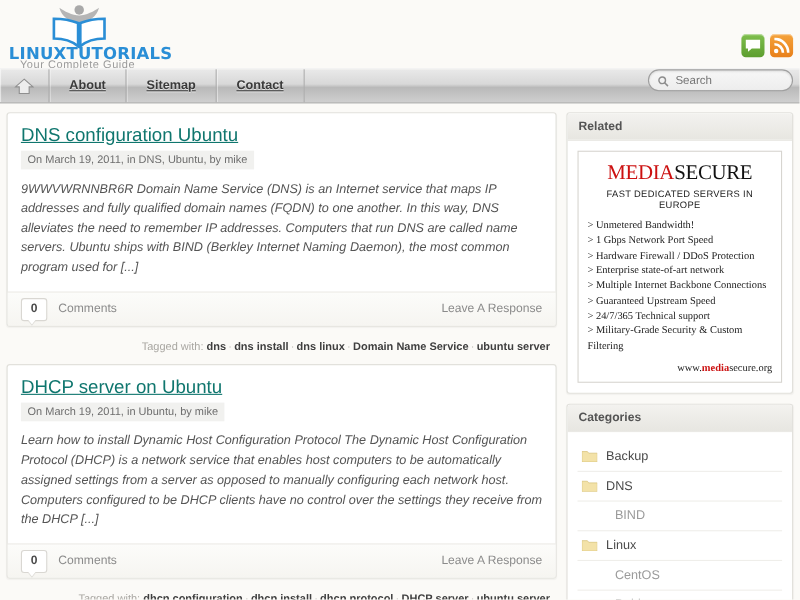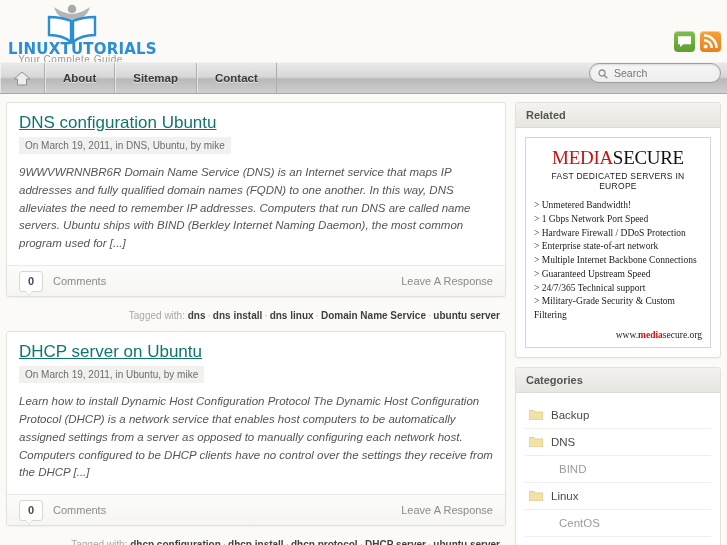--- a/index.html
+++ b/index.html
@@ -23,21 +23,21 @@
     font-size:10px;color:#9b9b9b;letter-spacing:.5px;white-space:nowrap;}
   .social{position:absolute;right:6px;top:31px;display:flex;gap:5px;}
   .sicon{width:21px;height:21px;border-radius:4px;position:relative;
      box-shadow:inset 0 1px 0 rgba(255,255,255,.45);}
   .sicon.green{background:linear-gradient(#7fbf4d,#5d9e2f);}
   .sicon.orange{background:linear-gradient(#f5a33c,#e8801b);}
   .sicon svg{position:absolute;left:3px;top:3px;}
 
   
   .navbar{height:30px;background:linear-gradient(#e9e9e9 0%,#d8d8d8 45%,#b9b9b9 55%,#cfcfcf 100%);
-    border-top:1px solid #f2f2f2;border-bottom:1px solid #a6a6a6;position:relative;display:flex;}
+    border-top:1px solid #f2f2f2;border-bottom:1px solid #a6a6a6;position:relative;display:flex;text-decoration:underline;}
   .nav-item{display:flex;align-items:center;justify-content:center;
     padding:0 18px;height:30px;font-size:11.5px;font-weight:bold;color:#3a3a3a;
     border-right:1px solid #aeaeae;box-shadow:1px 0 0 rgba(255,255,255,.55) inset;
     text-shadow:0 1px 0 rgba(255,255,255,.6);cursor:pointer;}
   .nav-home{width:44px;padding:0;}
   .home-ico{width:18px;height:15px;position:relative;}
   .search-wrap{position:absolute;right:6px;top:0;width:132px;height:20px;
     background:linear-gradient(#f7f7f7,#ededed);border:1px solid #9f9f9f;border-radius:11px;
     display:flex;align-items:center;padding:0 8px;box-sizing:border-box;
     box-shadow:inset 0 1px 2px rgba(0,0,0,.12);}

